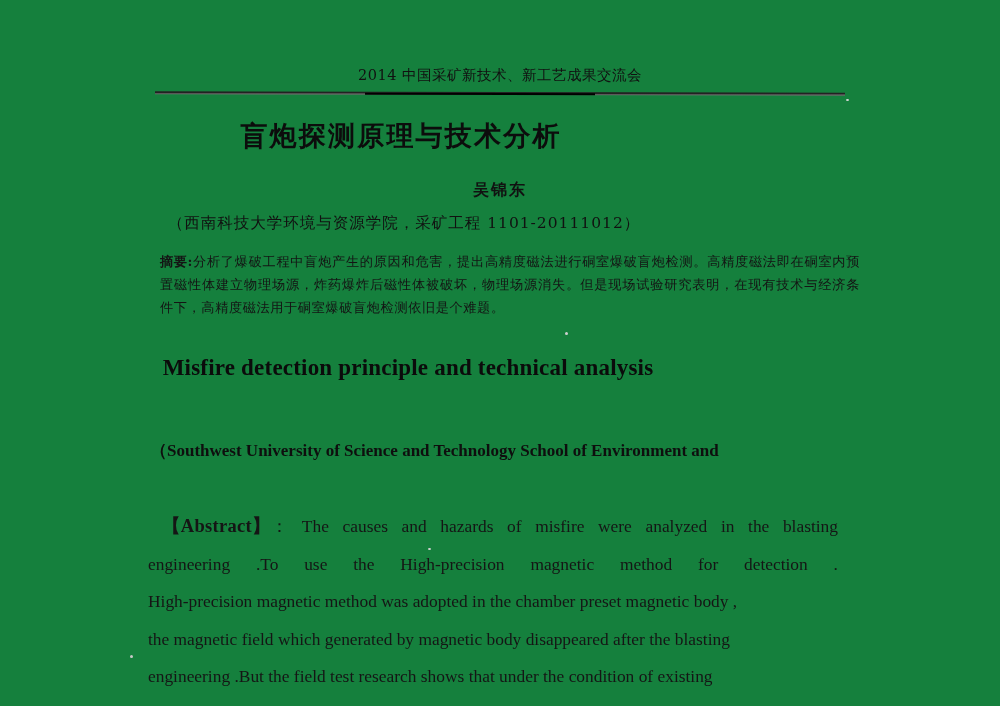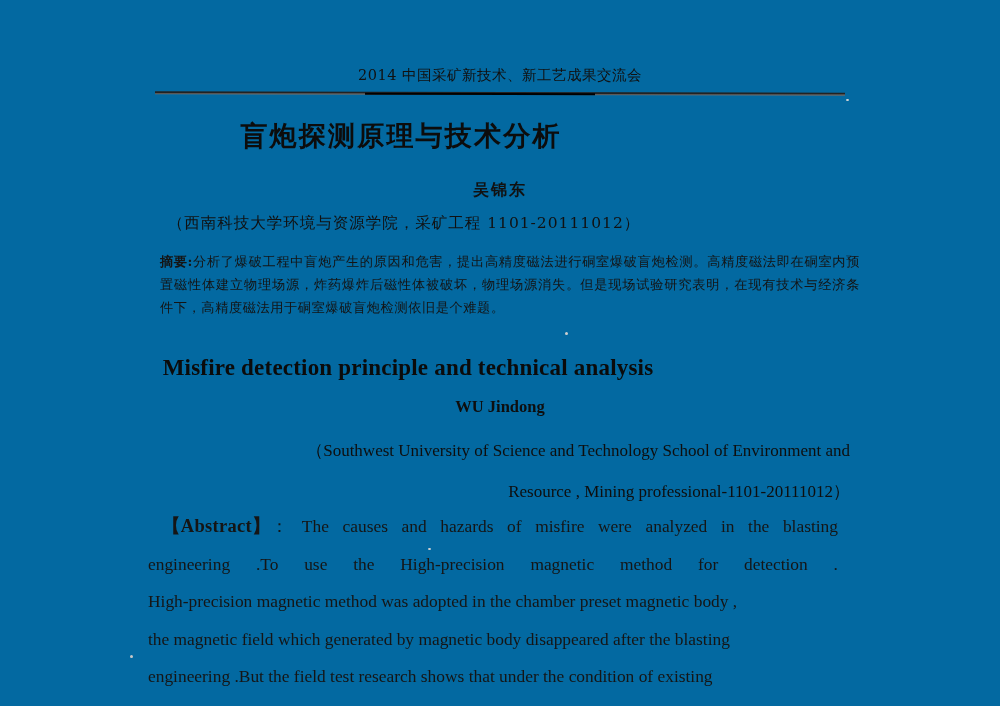--- a/index.html
+++ b/index.html
@@ -14,21 +14,21 @@
     overflow: hidden;
     font-family: "Liberation Serif", "DejaVu Serif", serif;
     color: #101010;
     position: relative;
   }
 
   
   #page-sheet {
     position: absolute;
     inset: 0;
-    background: #0369a1;
+    background: #15803d;
     overflow: hidden;
   }
 
   
   .speck {
     position: absolute;
     background: #c8c8c8;
     border-radius: 50%;
     pointer-events: none;
   }
@@ -163,23 +163,23 @@
     font-family: "Liberation Serif", "DejaVu Serif", serif;
     font-weight: 700;
     font-size: 16.5px;
     color: #0e0e0e;
   }
   #en-affiliation {
     position: absolute;
     left: 150px;
     top: 430px;
     width: 700px;
-    text-align: right;
-    font-family: "Liberation Serif", "DejaVu Serif", serif;
-    font-weight: 400;
+    text-align: left;
+    font-family: "Liberation Serif", "DejaVu Serif", serif;
+    font-weight: 700;
     font-size: 17px;
     line-height: 41px;
     color: #0e0e0e;
   }
 
   
   #en-abstract-block {
     position: absolute;
     left: 148px;
     top: 508px;
@@ -224,24 +224,22 @@
   <div id="cn-title">盲炮探测原理与技术分析</div>
   <div id="cn-author">吴锦东</div>
   <div id="cn-affiliation">（西南科技大学环境与资源学院，采矿工程 1101-20111012）</div>
 
   <div id="cn-abstract-block">
     <span class="lead">摘要:</span><span class="body-cn">分析了爆破工程中盲炮产生的原因和危害，提出高精度磁法进行硐室爆破盲炮检测。高精度磁法即在硐室内预置磁性体建立物理场源，炸药爆炸后磁性体被破坏，物理场源消失。但是现场试验研究表明，在现有技术与经济条件下，高精度磁法用于硐室爆破盲炮检测依旧是个难题。</span>
   </div>
 
 
   <div id="en-title">Misfire detection principle and technical analysis</div>
-  <div id="en-author">WU Jindong</div>
   <div id="en-affiliation">
     <div>（Southwest University of Science and Technology School of Environment and</div>
-    <div>Resource , Mining professional-1101-20111012）</div>
   </div>
 
   <div id="en-abstract-block">
 
     <div class="en-line justified">
       <span><span class="indent"></span><span class="abs-label">【Abstract】</span><span>：</span></span>
       <span>The</span>
       <span>causes</span>
       <span>and</span>
       <span>hazards</span>

